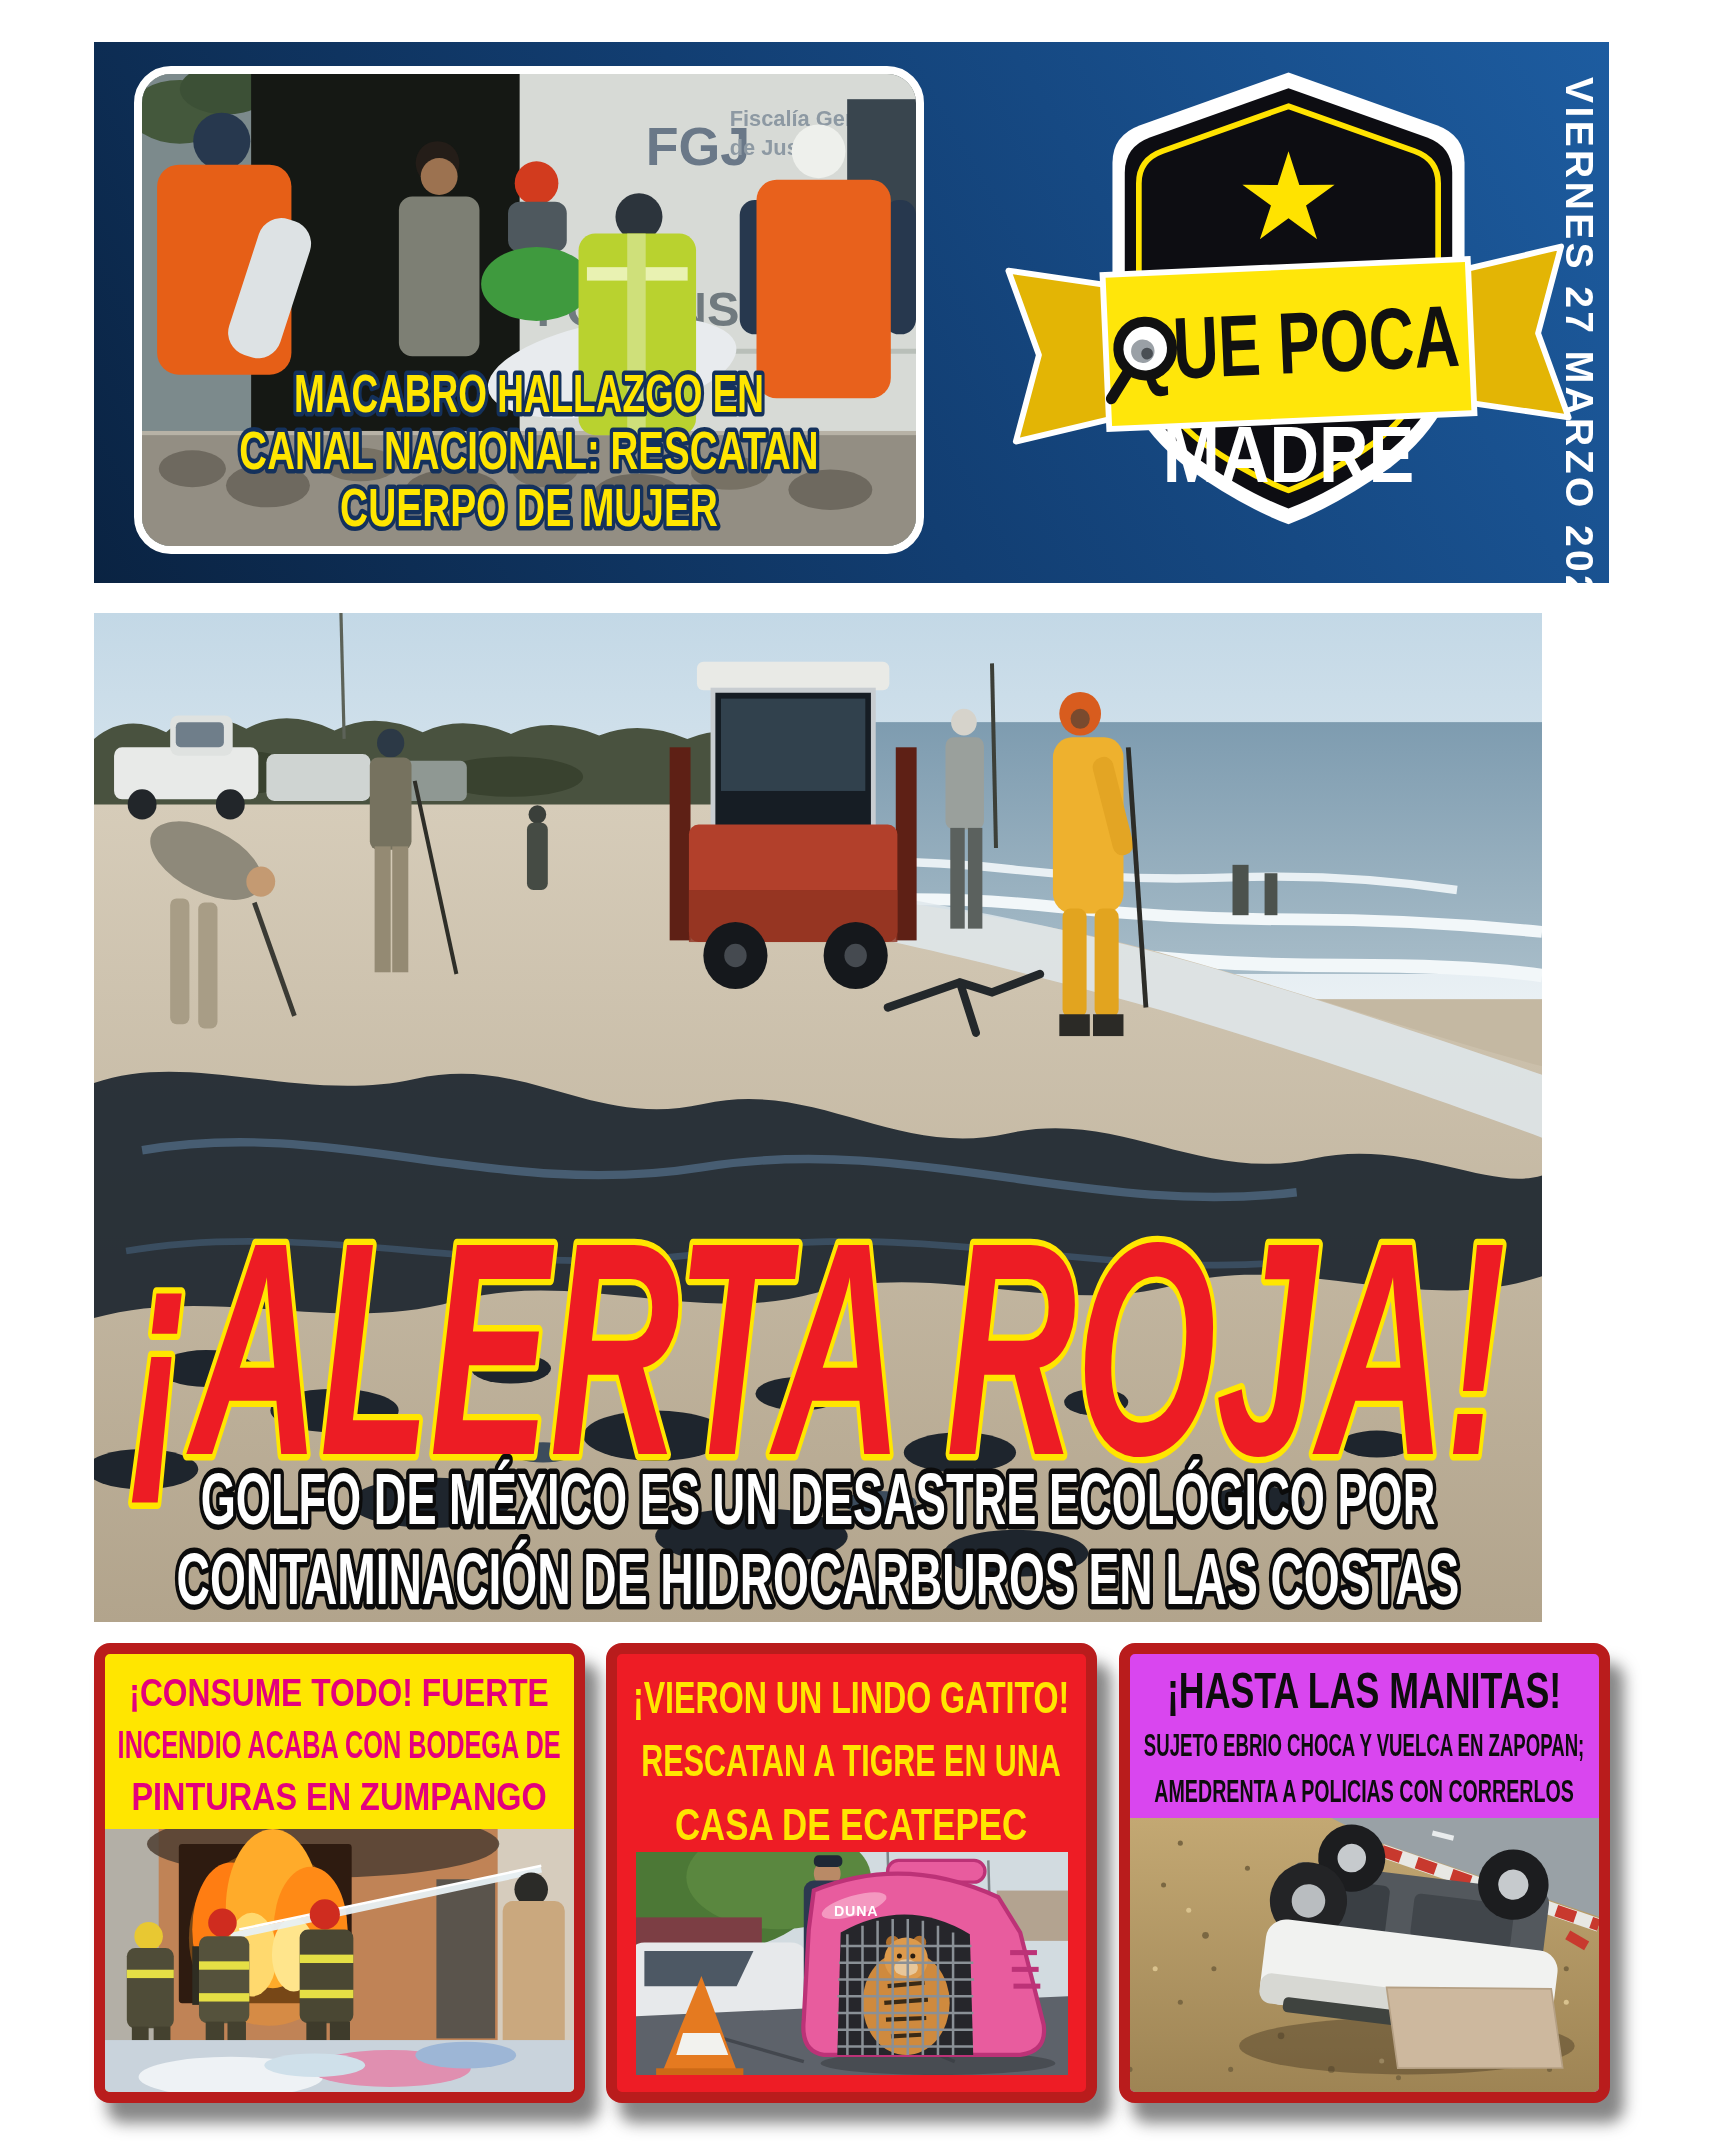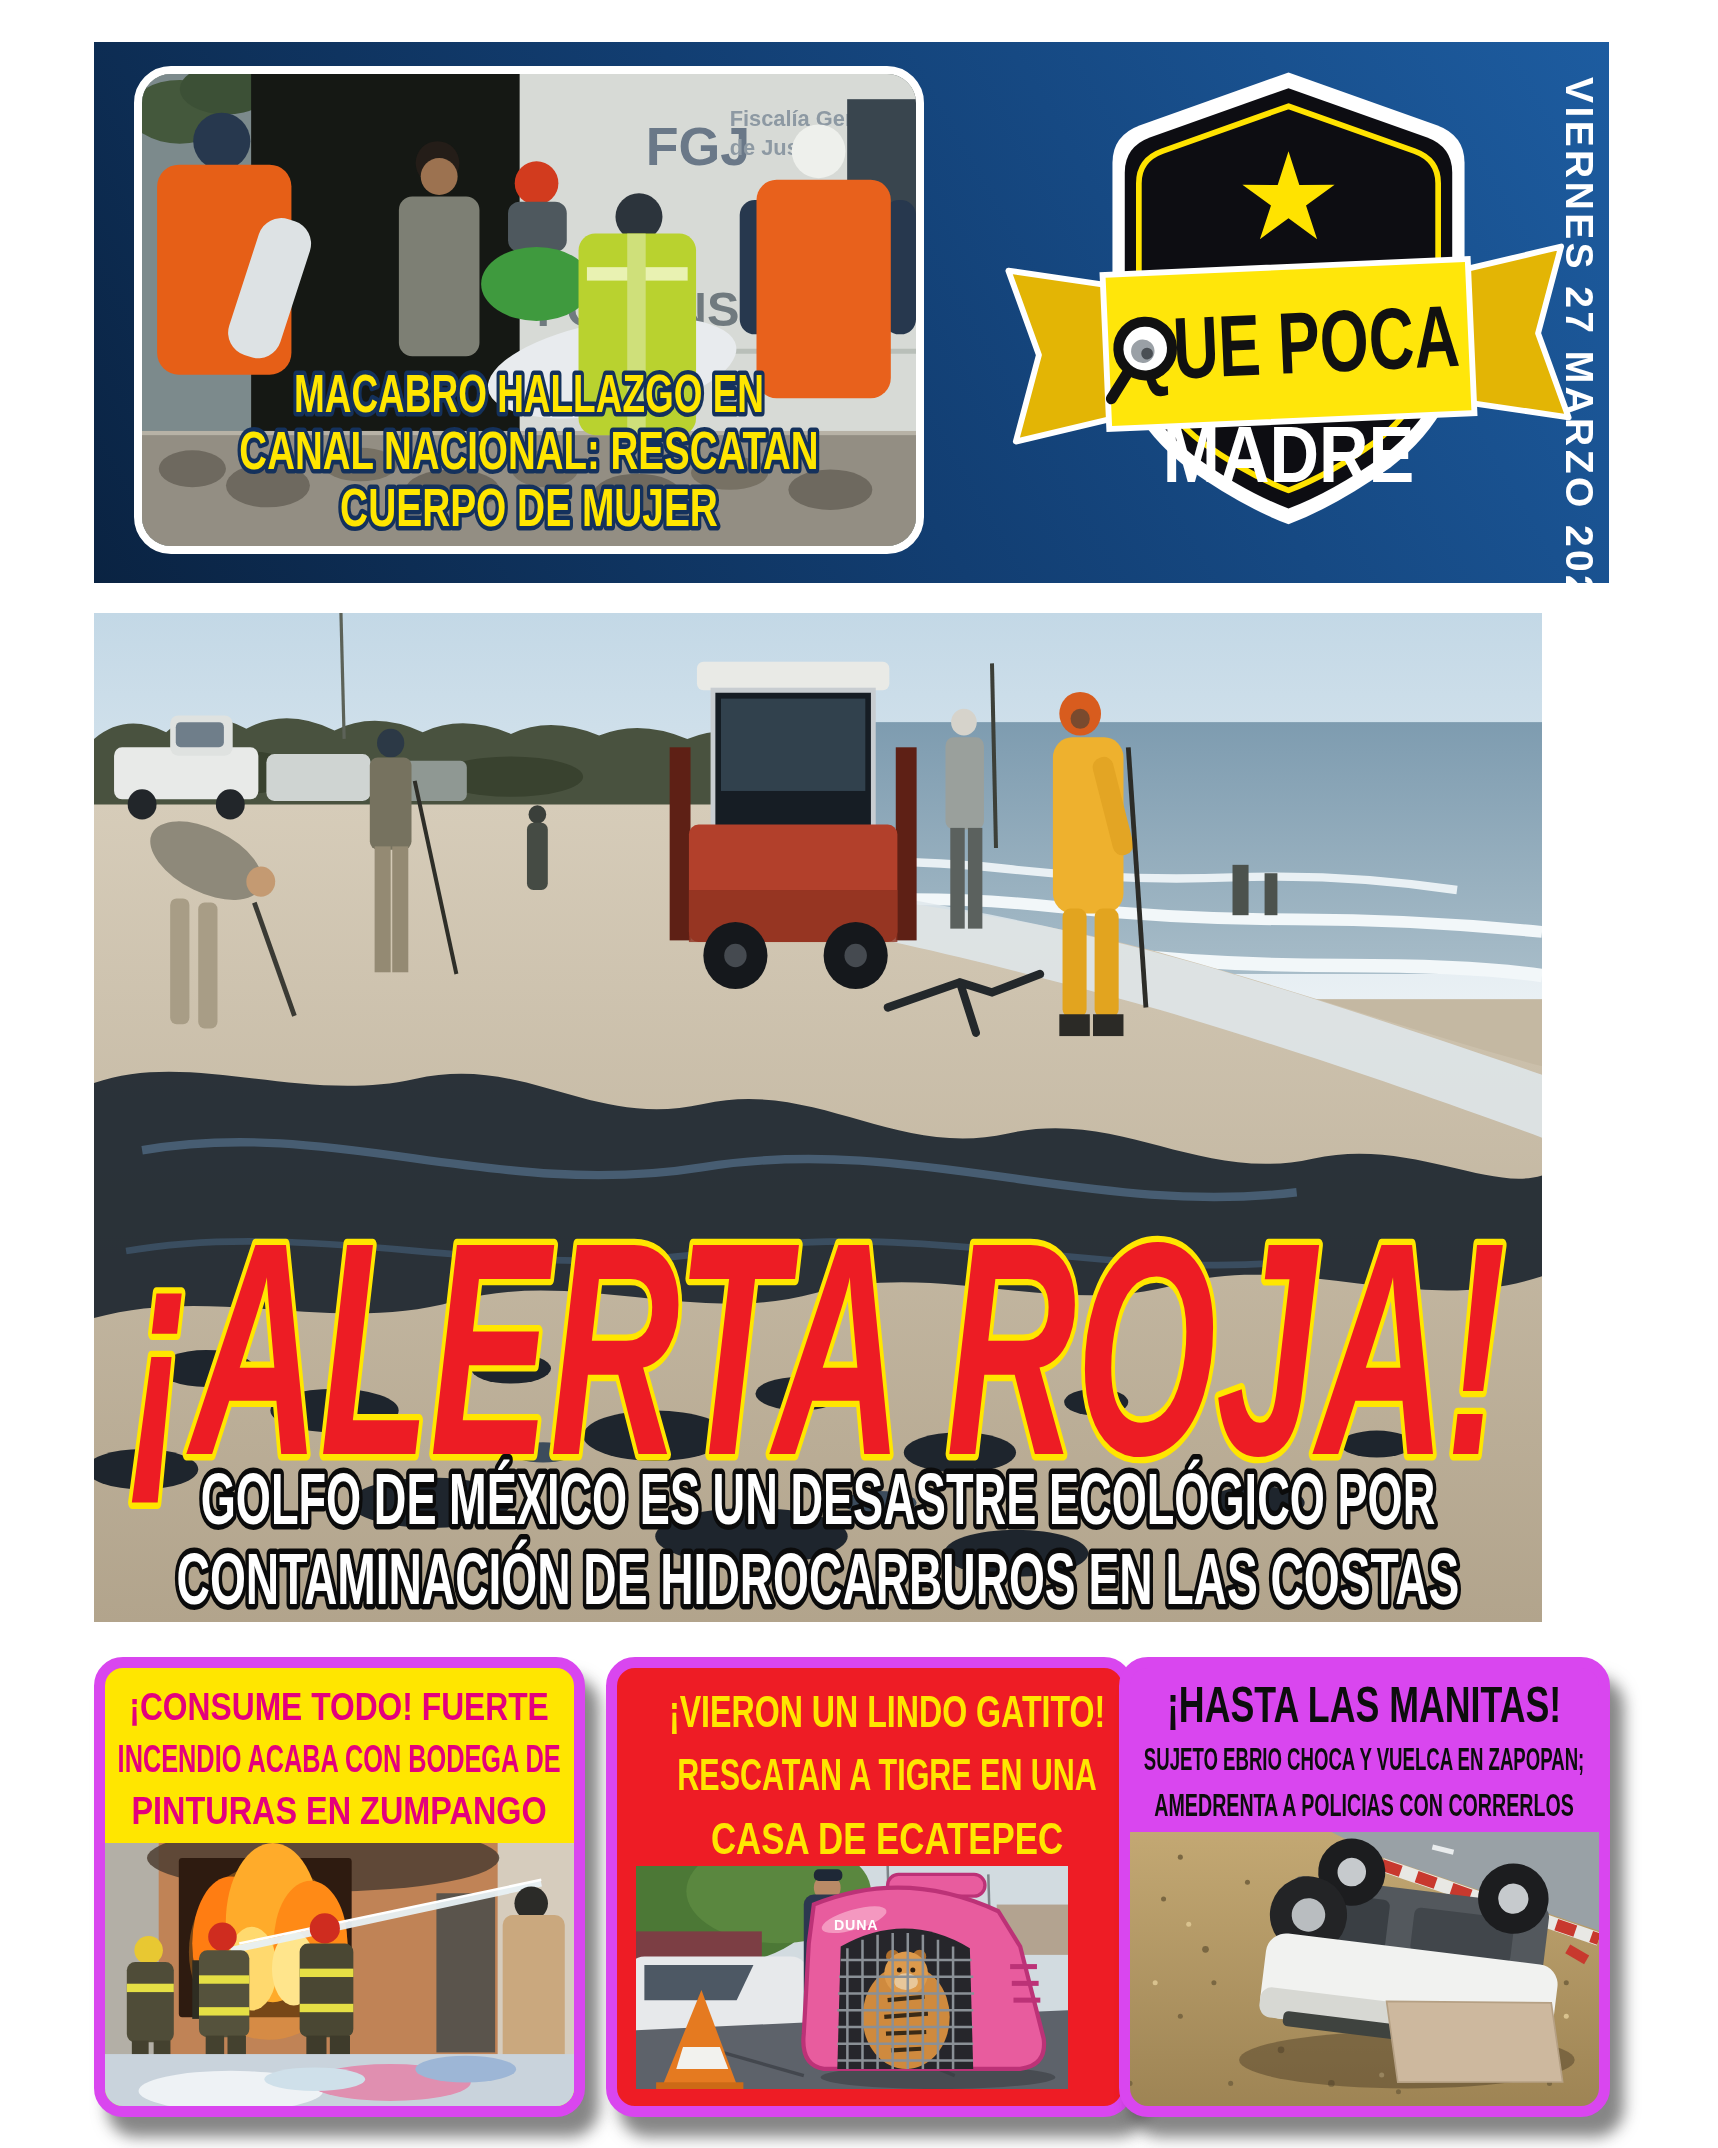--- a/index.html
+++ b/index.html
@@ -13,24 +13,24 @@
   .top-photo svg{display:block;width:100%;height:100%;}
   .logo{position:absolute;left:884px;top:17px;width:621px;height:503px;}
   .edition-date{position:absolute;left:1463px;top:35px;height:475px;
                 writing-mode:vertical-rl;font-size:39px;font-weight:700;color:#ffffff;
                 letter-spacing:3.4px;white-space:nowrap;}
   
   .main-photo{position:absolute;left:94px;top:613px;width:1448px;height:1009px;overflow:hidden;background:#c4b8a2;}
   .main-photo svg{display:block;width:100%;height:100%;}
   
   .cards{position:absolute;left:94px;top:1643px;width:1515px;height:460px;}
-  .card{position:absolute;top:14px;width:469px;height:438px;border:11px solid #d946ef;border-radius:29px;
+  .card{position:absolute;top:0;width:469px;height:438px;border:11px solid #b91c1c;border-radius:16px;
         overflow:hidden;box-shadow:13.4px 20px 15px rgba(35,35,35,.55);}
   .card-1{left:0;background:#ffe600;}
-  .card-2{left:512px;background:#ee1c25;padding-left:36px;}
+  .card-2{left:512px;background:#ee1c25;}
   .card-3{left:1025px;background:#d946ef;}
   .card svg.hdr{display:block;width:100%;}
   .card svg.photo{display:block;position:absolute;bottom:0;}
   .card-1 svg.photo{left:0;width:469px;height:263px;}
   .card-2 svg.photo{left:18.5px;bottom:17px;width:432px;height:223px;}
   .card-3 svg.photo{left:0;width:469px;height:274px;}
   svg text{font-family:"Liberation Sans",sans-serif;font-weight:bold;}
 </style>
 </head>
 <body>

